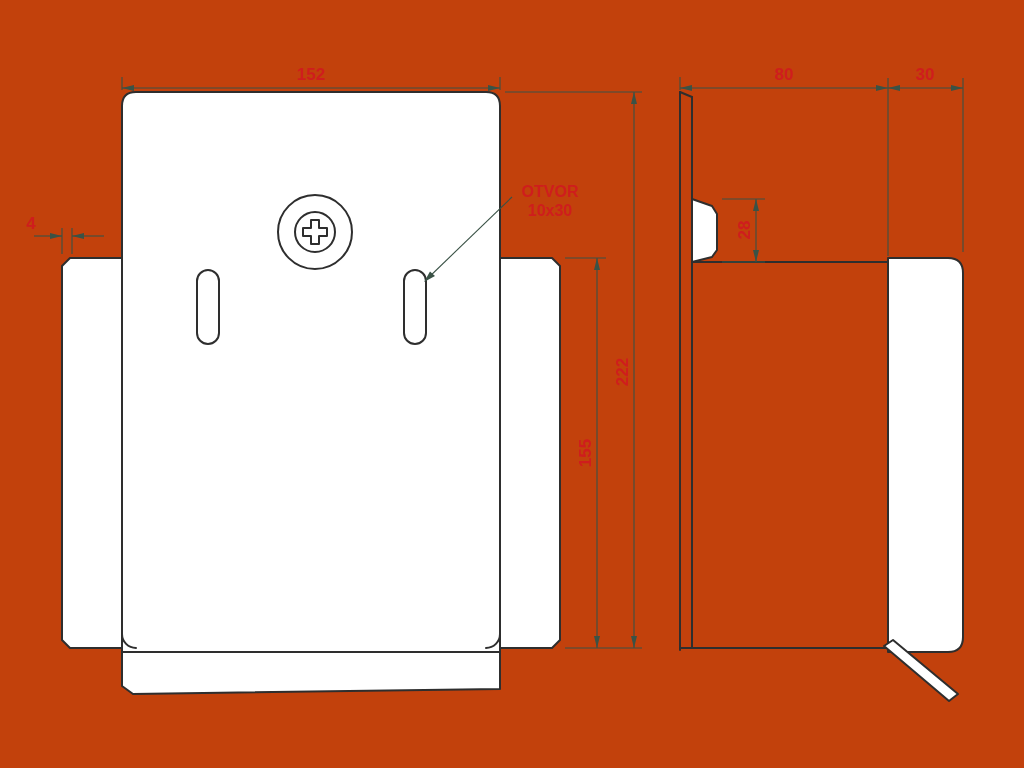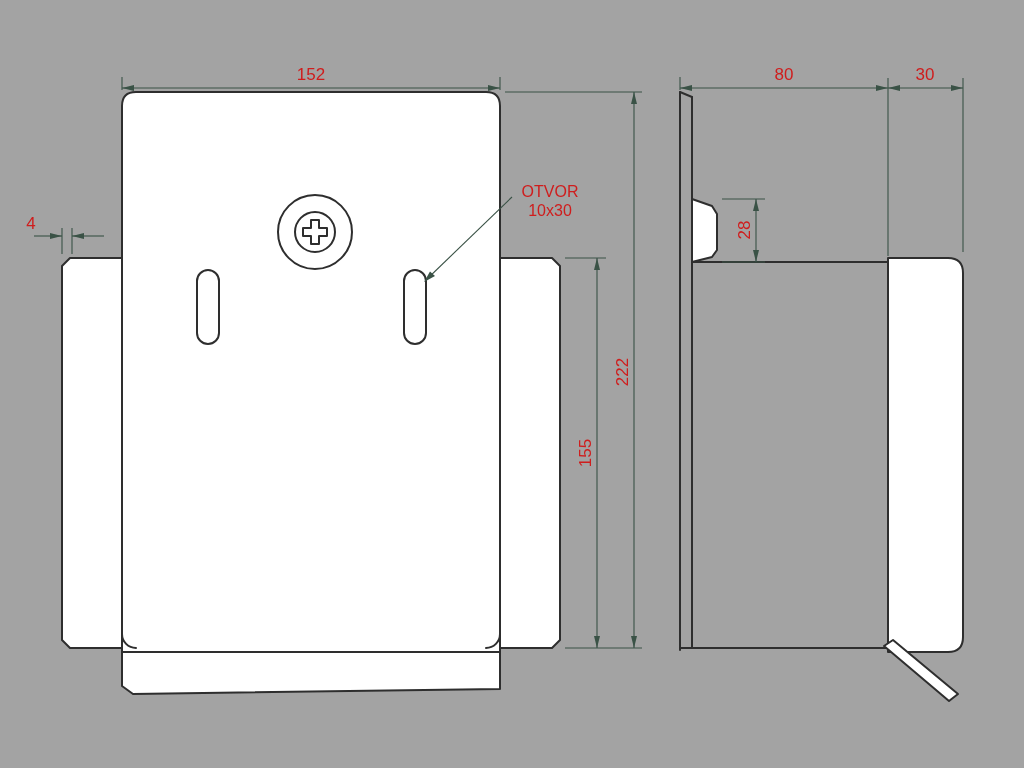--- a/index.html
+++ b/index.html
@@ -4,22 +4,23 @@
 <style>
   html, body {
     margin: 0;
     padding: 0;
     background: #ffffff;
   }
   .canvas {
     position: relative;
     width: 1024px;
     height: 768px;
-    background: #a3a3a3;
+    background: #c2410c;
     overflow: hidden;
+    font-weight: bold;
   }
   svg text {
     font-family: "Liberation Sans", "DejaVu Sans", sans-serif;
   }
   .dim-text { font-size: 17px; }
   .note-text { font-size: 16px; }
 </style>
 </head>
 <body>
 

